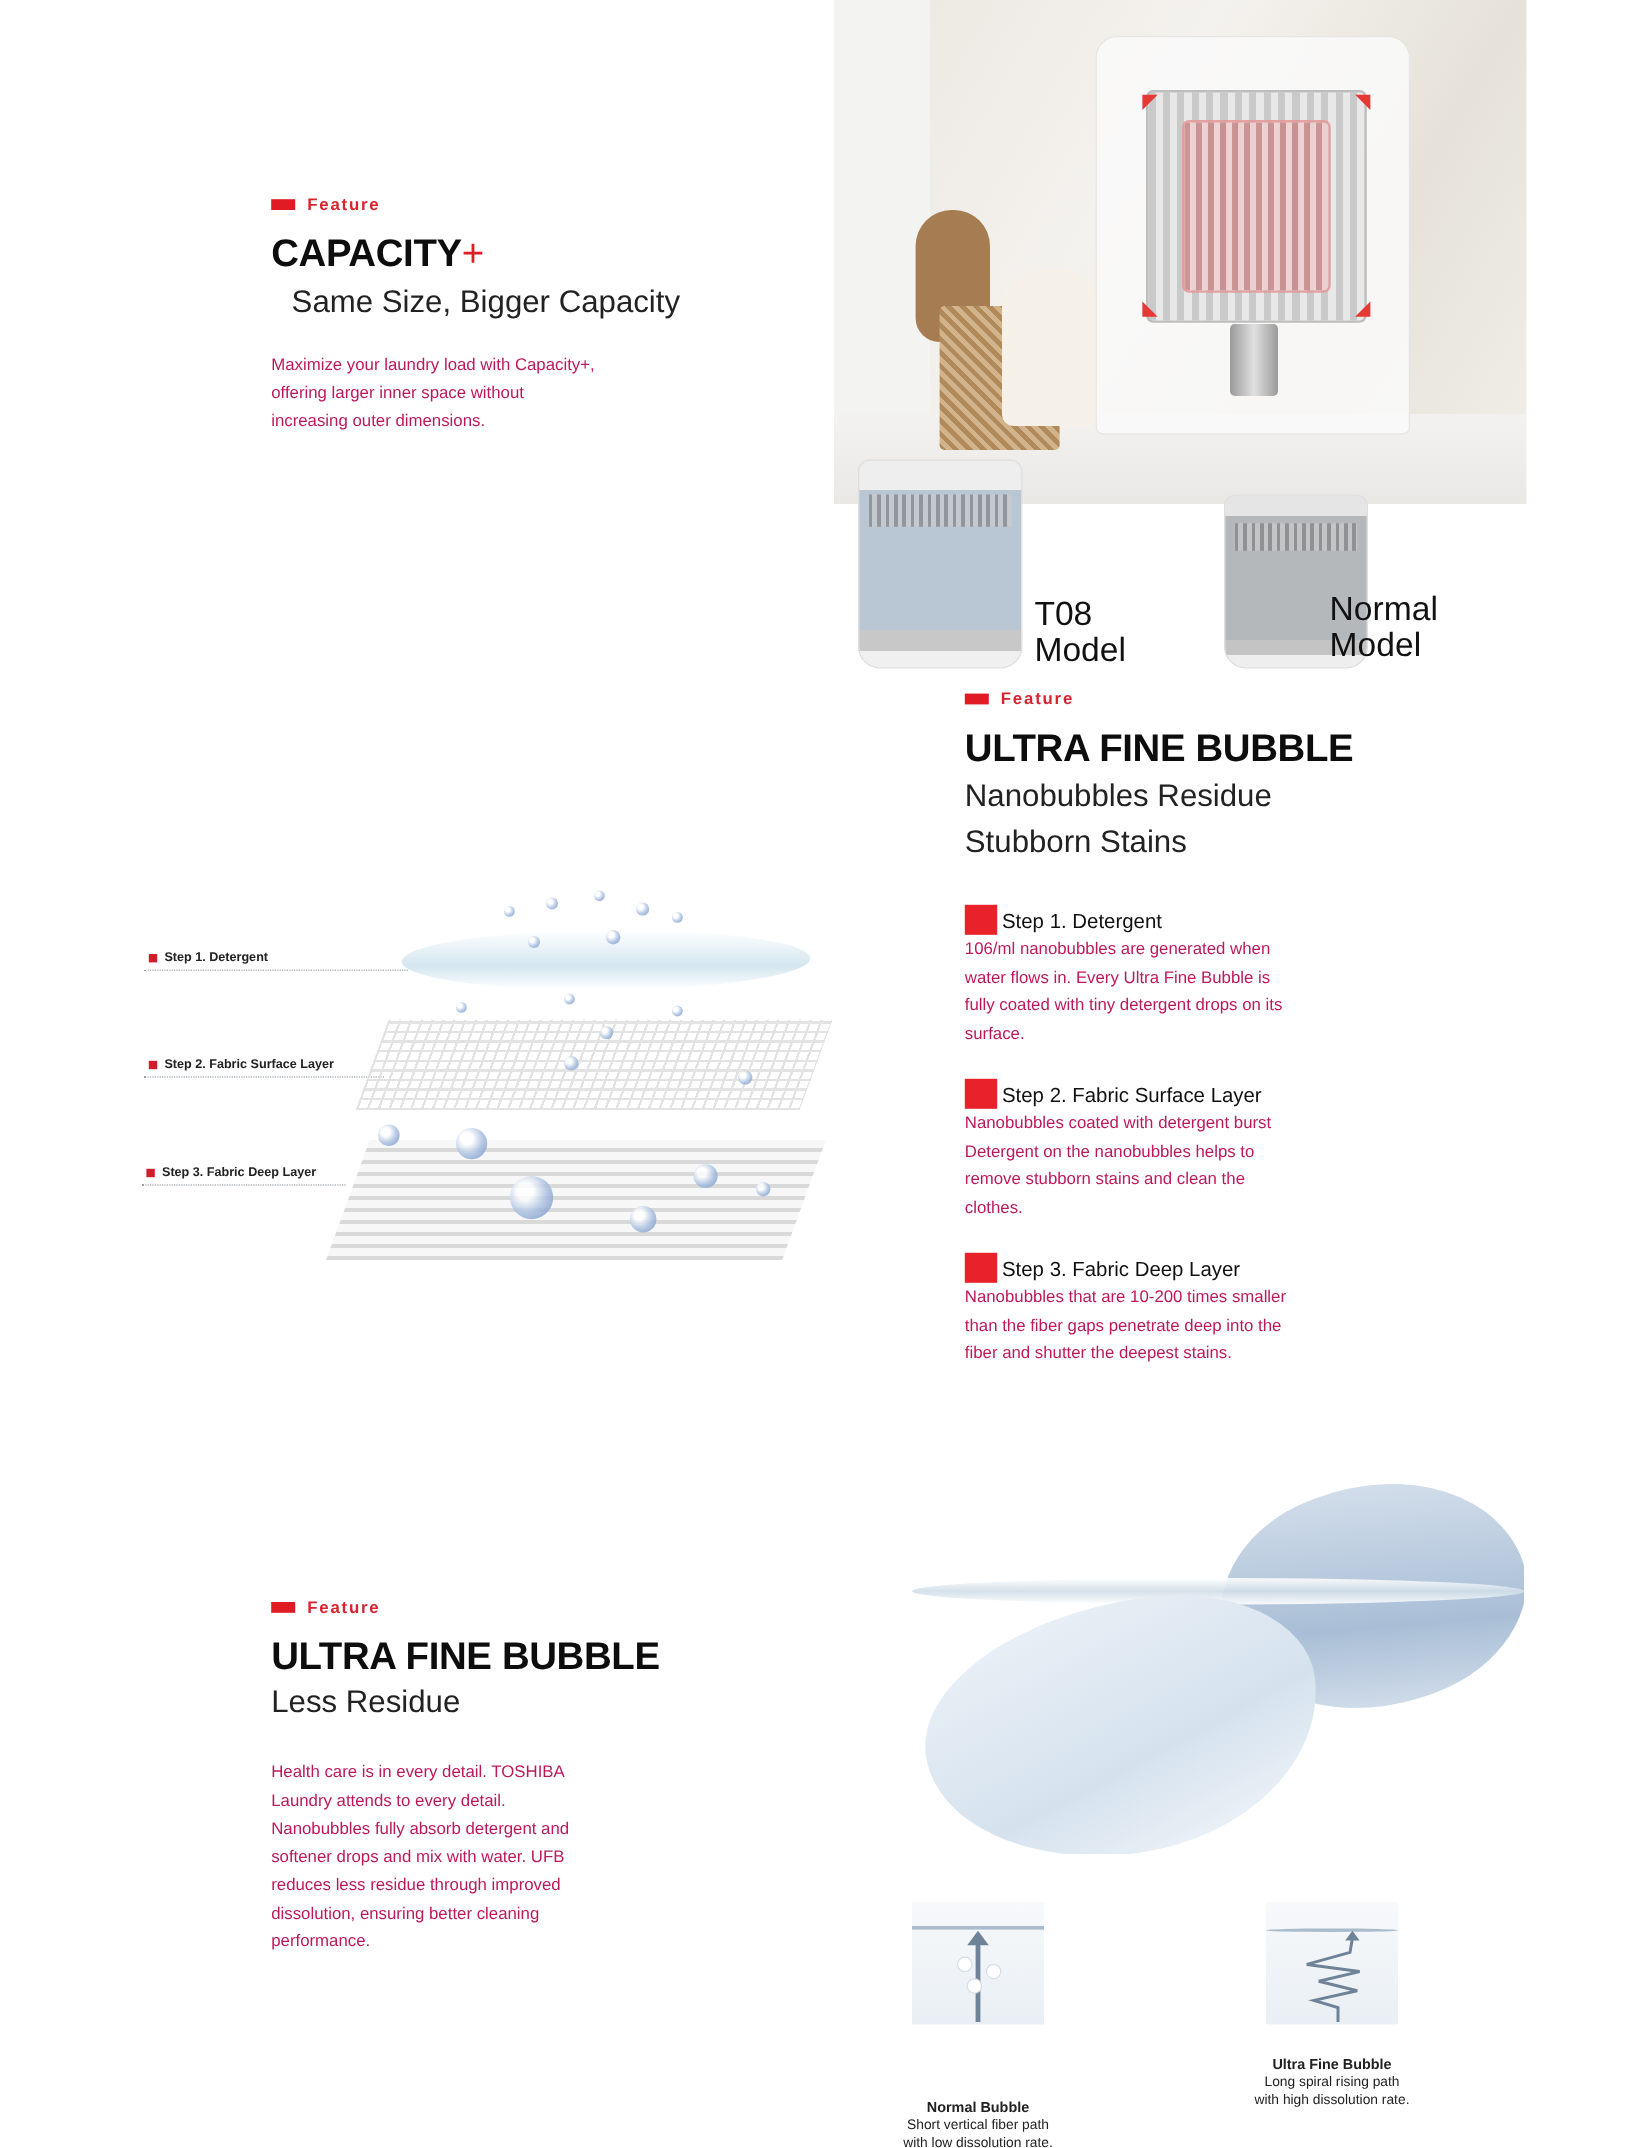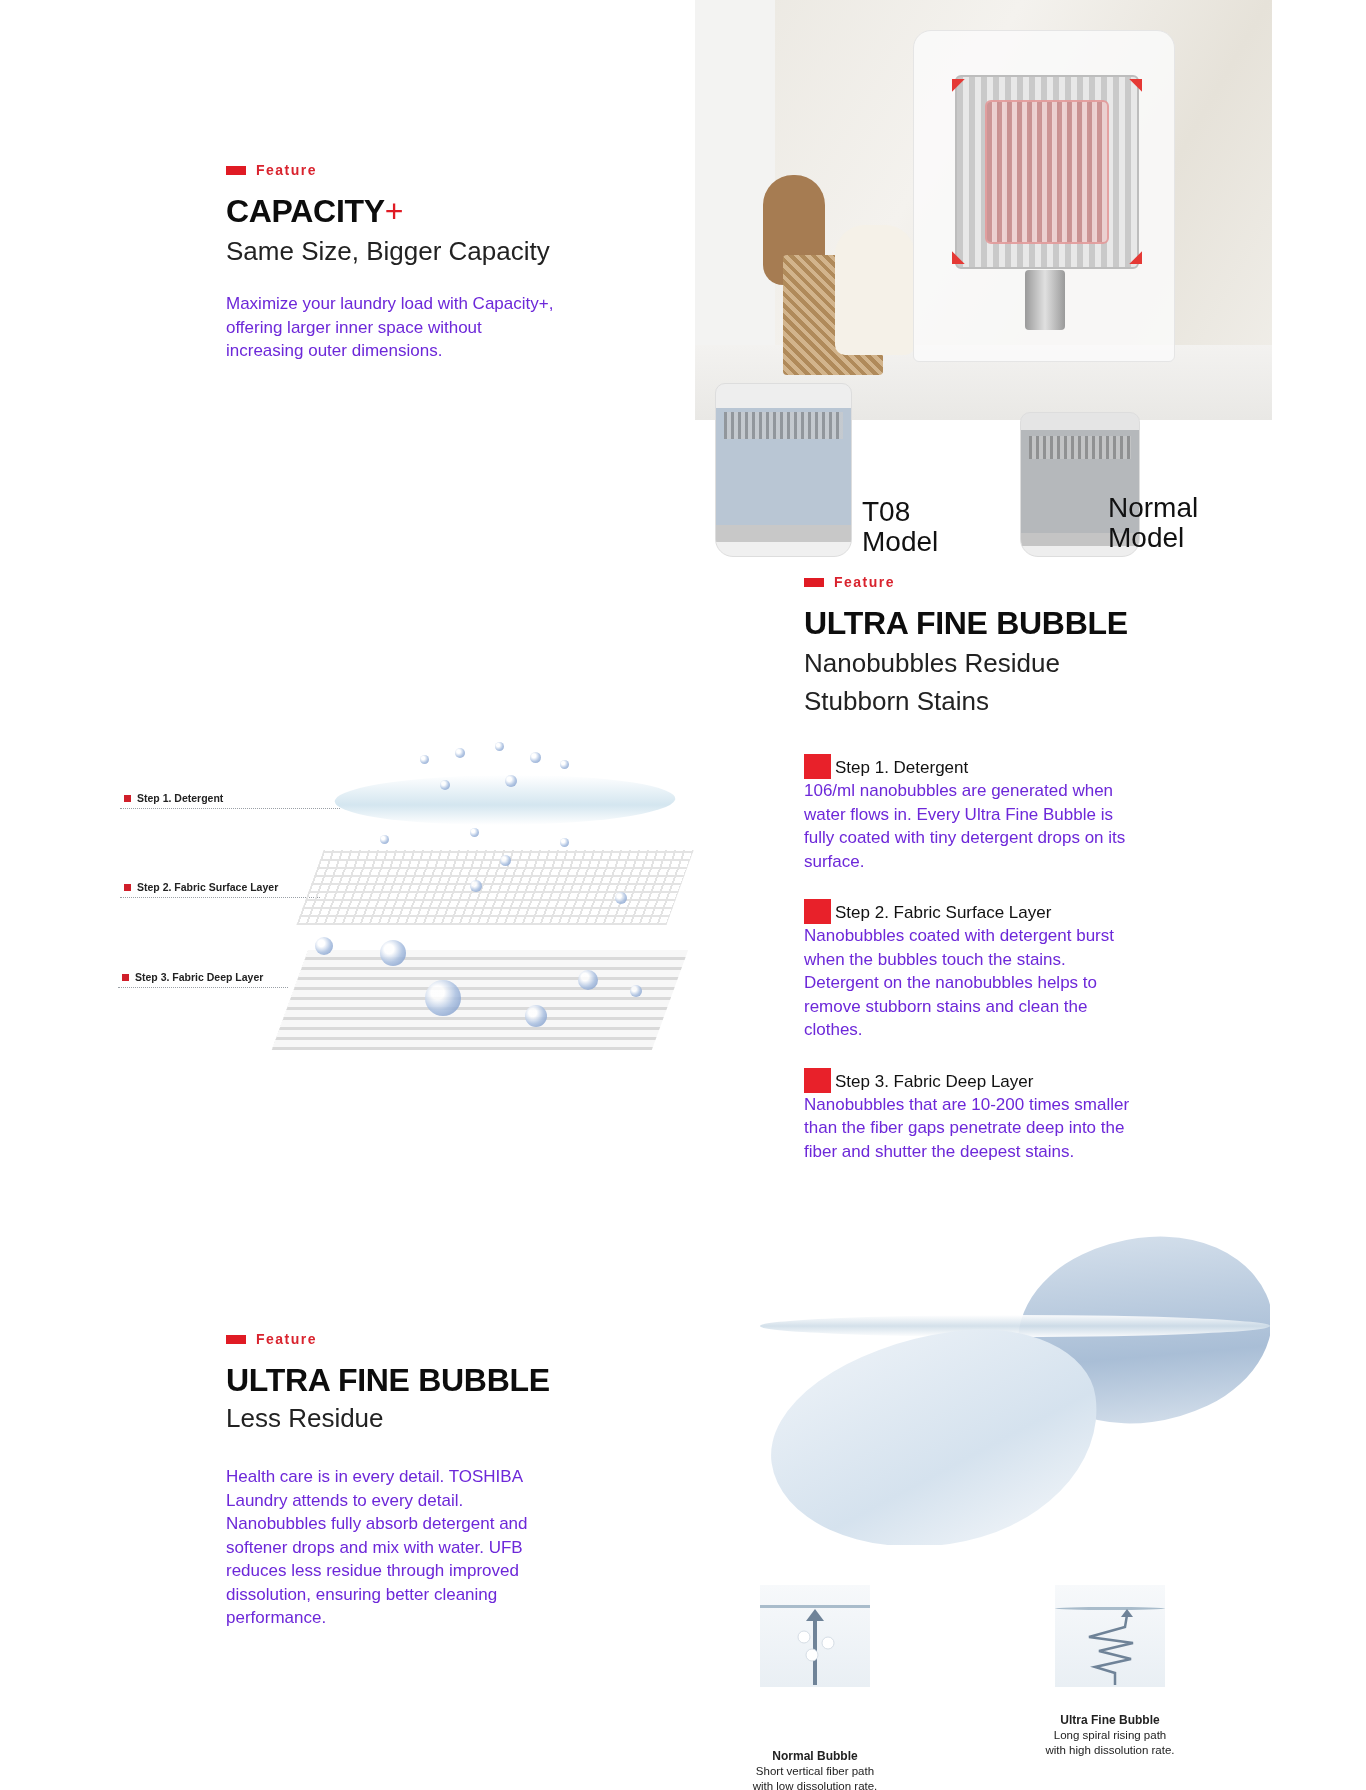--- a/index.html
+++ b/index.html
@@ -3,21 +3,21 @@
 <meta charset="utf-8">
 <style>
   html,body{margin:0;padding:0;background:#ffffff;}
   body{width:1366px;height:1790px;position:relative;overflow:hidden;font-family:"Liberation Sans","DejaVu Sans",sans-serif;color:#111;}
   .abs{position:absolute;}
   .feature{display:flex;align-items:center;gap:10px;color:#d9232e;font-weight:bold;font-size:14px;letter-spacing:1.5px;}
   .feature .bar{width:20px;height:9px;background:#e01b24;display:inline-block;}
   .title{font-weight:bold;font-size:32px;letter-spacing:-0.3px;color:#0d0d0d;line-height:38px;}
   .title .plus{color:#e01b24;font-weight:normal;}
   .subtitle{font-size:26px;color:#222;line-height:38px;}
-  .body{font-size:17px;color:#6d28d9;line-height:23.5px;}
+  .body{font-size:14px;color:#be185d;line-height:23.5px;}
   .step-head{display:flex;align-items:flex-end;font-size:17px;line-height:22px;}
   .step-head .sq{width:27px;height:25px;background:#e8212a;margin-right:4px;display:inline-block;}
   
   .photo{left:695px;top:0;width:577px;height:420px;background:linear-gradient(120deg,#eae7e0 0%,#f4f2ee 40%,#e6e2d9 70%,#f1efea 100%);overflow:hidden;}
   .photo .shelf{position:absolute;left:0;right:0;bottom:0;height:75px;background:linear-gradient(#f3f2f0,#e9e8e5);}
   .photo .wallpanel{position:absolute;left:0;top:0;width:80px;height:345px;background:#f3f3f2;}
   .cabinet{position:absolute;left:218px;top:30px;width:260px;height:330px;background:rgba(250,250,250,0.85);border-radius:18px 18px 6px 6px;border:1px solid #e5e5e5;}
   .drum-outer{position:absolute;left:260px;top:75px;width:180px;height:190px;background:repeating-linear-gradient(90deg,#c9c9c9 0 6px,#e8e8e8 6px 12px);border-radius:6px;border:2px solid #bdbdbd;}
   .drum-inner{position:absolute;left:290px;top:100px;width:120px;height:140px;background:repeating-linear-gradient(90deg,#c98d8d 0 5px,#efd1d1 5px 10px);border-radius:6px;border:2px solid #e49a9a;opacity:.9;}
   .arrow{position:absolute;width:0;height:0;border:9px solid transparent;}
@@ -53,21 +53,21 @@
 </style>
 </head>
 <body>
 
 <div class="abs" style="left:226px;top:162px;">
   <div class="feature">
     <span class="bar"></span>
     <span>Feature</span>
   </div>
   <div class="title" style="margin-top:14px;"><span>CAPACITY</span><span class="plus">+</span></div>
-  <div class="subtitle" style="margin-top:2px;">Same Size, Bigger Capacity</div>
+  <div class="subtitle" style="margin-top:2px;margin-left:17px;">Same Size, Bigger Capacity</div>
   <div class="body" style="margin-top:22px;">
     <div>Maximize your laundry load with Capacity+,</div>
     <div>offering larger inner space without</div>
     <div>increasing outer dimensions.</div>
   </div>
 </div>
 
 <div class="abs photo">
   <div class="wallpanel"></div>
   <div class="shelf"></div>
@@ -123,21 +123,20 @@
     </div>
   </div>
 
   <div style="margin-top:26px;">
     <div class="step-head">
         <span class="sq"></span>
         <span>Step 2. Fabric Surface Layer</span>
       </div>
     <div class="body">
       <div>Nanobubbles coated with detergent burst</div>
-      <div>when the bubbles touch the stains.</div>
       <div>Detergent on the nanobubbles helps to</div>
       <div>remove stubborn stains and clean the</div>
       <div>clothes.</div>
     </div>
   </div>
 
   <div style="margin-top:26px;">
     <div class="step-head">
         <span class="sq"></span>
         <span>Step 3. Fabric Deep Layer</span>

